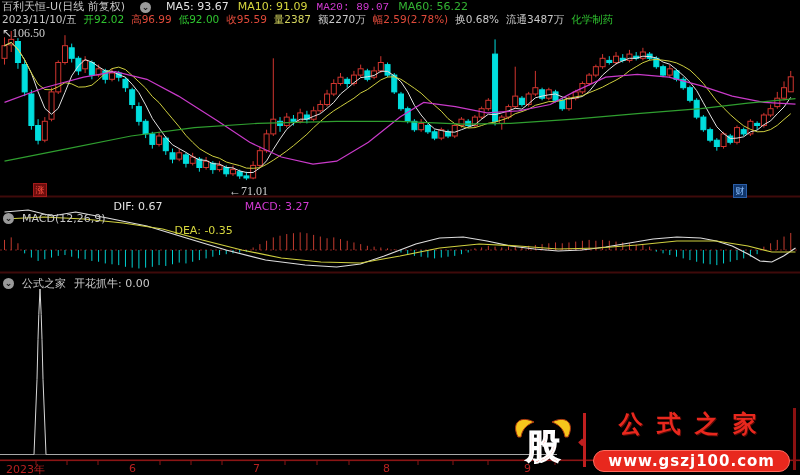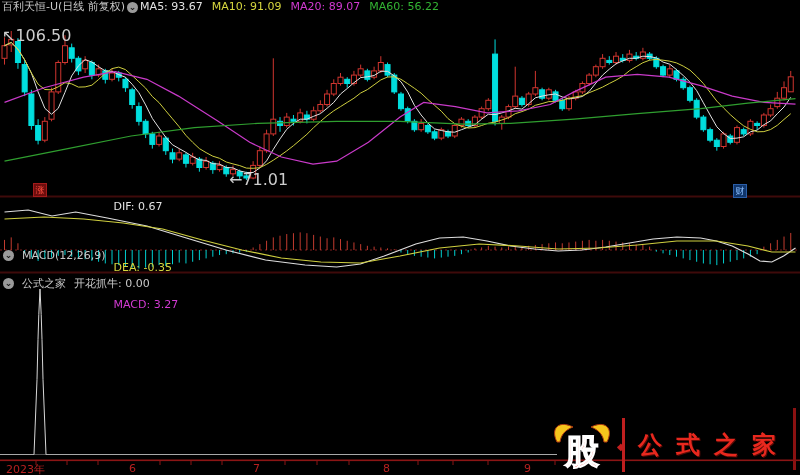--- a/index.html
+++ b/index.html
@@ -1,29 +1,29 @@
 <!DOCTYPE html>
 <html><head>
 <meta charset="utf-8">
 <style>
   html,body{margin:0;padding:0;background:#000;}
   #screen{position:relative;width:800px;height:475px;background:#000;overflow:hidden;
           font-family:"DejaVu Sans","Liberation Sans",sans-serif;-webkit-font-smoothing:none;}
   #chart-svg{position:absolute;left:0;top:0;}
-  .bar{position:absolute;left:2px;display:flex;align-items:center;gap:2px;white-space:nowrap;
+  .bar{position:absolute;left:2px;display:flex;align-items:center;gap:15px;white-space:nowrap;
        font-size:11px;line-height:12px;color:#c8c8c8;}
   #topbar1{top:1px;}
   #topbar2{top:13px;gap:7px;font-size:10.5px;}
   .cicon{display:inline-block;width:11px;height:11px;border-radius:50%;background:#9a9a9a;
          color:#111;font-size:9px;line-height:10px;text-align:center;font-weight:bold;}
   .hdr{position:absolute;left:3px;display:flex;align-items:center;gap:8px;font-size:11px;
        line-height:13px;color:#c8c8c8;white-space:nowrap;}
   #macd-header{top:200px;}
   #p3-header{top:277px;}
-  .pricetag{position:absolute;font-size:16px;color:#cdcdcd;}
+  .pricetag{position:absolute;font-size:12px;color:#cdcdcd;font-family:Liberation Serif, serif;}
   .newsbox{position:absolute;width:12px;height:12px;font-size:9px;line-height:12px;text-align:center;}
   .news-red{background:#6e0d0d;color:#ff5242;border:1px solid #a31b1b;}
   .news-blue{background:#10356b;color:#8cc0ff;border:1px solid #2a5ea8;}
   .axis-label{position:absolute;top:462px;font-size:11px;color:#b62020;}
   #watermark{position:absolute;right:10px;bottom:3px;display:flex;align-items:center;gap:7px;}
   #wm-divider{position:relative;width:3px;height:54px;background:#c01f1f;}
   #wm-diamond{position:absolute;left:-5px;top:23px;color:#c01f1f;font-size:10px;}
   #wm-right{display:flex;flex-direction:column;align-items:center;gap:10px;}
   #wm-sitename{font-size:24px;font-weight:bold;color:#e8281e;letter-spacing:14px;
                text-shadow:1px 1px 0 #5a0b06;padding-left:6px;}
@@ -421,38 +421,53 @@
       <line x1="0" y1="454.5" x2="557" y2="454.5" stroke="#a8a8a8" stroke-width="1.2"></line>
       <polyline points="34.0,454.5 37.0,379.5 38.0,339.5 38.8,314.5 40.0,289.0 41.2,314.5 42.0,339.5 43.0,379.5 46.0,454.5" fill="#050505" stroke="#d8d8d8" stroke-width="1"></polyline>
     </svg>
 
   <div class="bar" id="topbar1">
     <span>百利天恒-U(日线 前复权)</span>
     <span class="cicon">⌄</span>
     <span id="ma-items" style="display: inline-flex; gap: 9px;">
         <span style="color: rgb(226, 226, 226);">MA5: 93.67</span>
         <span style="color: rgb(214, 214, 62);">MA10: 91.09</span>
-        <span style="color: rgb(210, 58, 210);">MA20: 89.07</span>
+        <span style="color: rgb(210, 58, 210); font-family: Liberation Mono, monospace;">MA20: 89.07</span>
         <span style="color: rgb(51, 180, 51);">MA60: 56.22</span>
       </span>
   </div>
 
+  <div class="bar" id="topbar2">
+    <span>2023/11/10/五</span>
+    <span id="quote-items" style="display: inline-flex; gap: 7px;">
+        <span style="color: rgb(47, 197, 47);">开92.02</span>
+        <span style="color: rgb(224, 74, 58);">高96.99</span>
+        <span style="color: rgb(47, 197, 47);">低92.00</span>
+        <span style="color: rgb(224, 74, 58);">收95.59</span>
+        <span style="color: rgb(214, 214, 94);">量2387</span>
+        <span style="color: rgb(200, 200, 200);">额2270万</span>
+        <span style="color: rgb(224, 74, 58);">幅2.59(2.78%)</span>
+        <span style="color: rgb(200, 200, 200);">换0.68%</span>
+        <span style="color: rgb(200, 200, 200);">流通3487万</span>
+        <span style="color: rgb(47, 197, 47);">化学制药</span>
+      </span>
+  </div>
 
   <div class="pricetag" style="left:2px;top:26px;"><span>↖</span><span>106.50</span></div>
-  <div class="pricetag" style="left:229px;top:170px;"><span>←71.01</span></div>
+  <div class="pricetag" style="left:229px;top:184px;"><span>←71.01</span></div>
 
   <div id="news-markers">
       <div class="newsbox news-red" style="left: 33px; top: 183px;">涨</div>
       <div class="newsbox news-blue" style="left: 733px; top: 184px;">财</div>
     </div>
 
   <div class="hdr" id="macd-header">
     <span class="cicon">⌄</span>
     <span>MACD(12,26,9)</span>
-    <span id="macd-items" style="display: inline-flex; gap: 24px; flex-direction: column;">
+    <span id="macd-items" style="display: inline-flex; gap: 12px;">
         <span style="color: rgb(226, 226, 226);">DIF: 0.67</span>
         <span style="color: rgb(214, 214, 62); margin-top: 24px;">DEA: -0.35</span>
         <span style="color: rgb(210, 58, 210);">MACD: 3.27</span>
       </span>
   </div>
 
   <div class="hdr" id="p3-header">
     <span class="cicon">⌄</span>
     <span>公式之家</span>
     <span>开花抓牛: 0.00</span>
@@ -470,17 +485,18 @@
     <svg width="66" height="54" viewBox="0 0 66 54">
       <path d="M8,24 C1,10 10,2 24,9 C16,12 12,17 11,24 Z" fill="#f6c51c" stroke="#b03a10" stroke-width="1"></path>
       <path d="M58,24 C65,10 56,2 42,9 C50,12 54,17 55,24 Z" fill="#f6c51c" stroke="#b03a10" stroke-width="1"></path>
       <text id="logo-char" x="33" y="45" text-anchor="middle" font-size="34" font-weight="bold" fill="#e8281e" stroke="#ffffff" stroke-width="1.2">股</text>
     </svg>
     <div id="wm-divider">
       <span id="wm-diamond">◆</span>
     </div>
     <div id="wm-right">
       <span id="wm-sitename">公式之家</span>
+      <span id="wm-url">www.gszj100.com</span>
     </div>
   </div>
   <div id="right-red-line"></div>
 
 </div>
 
 </body></html>

